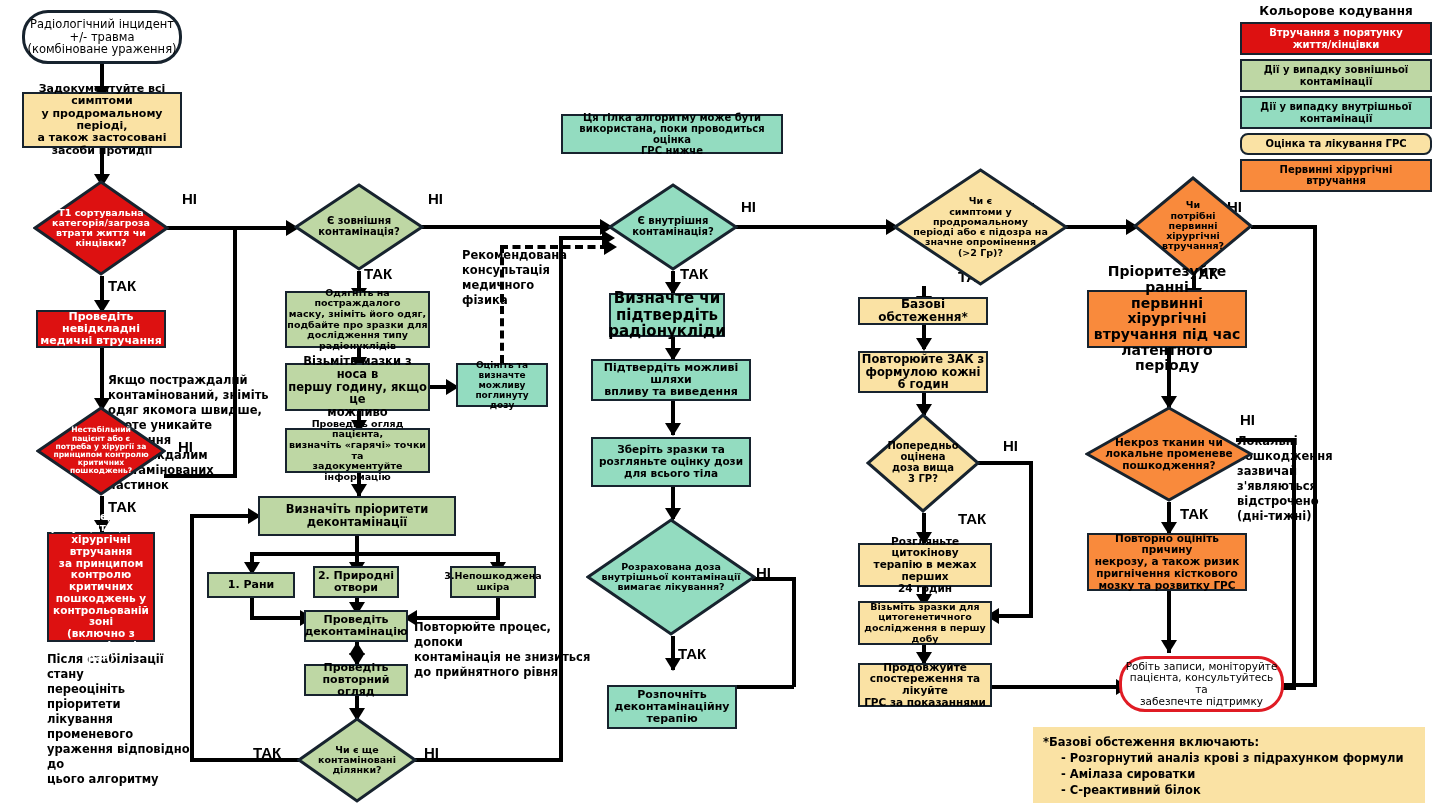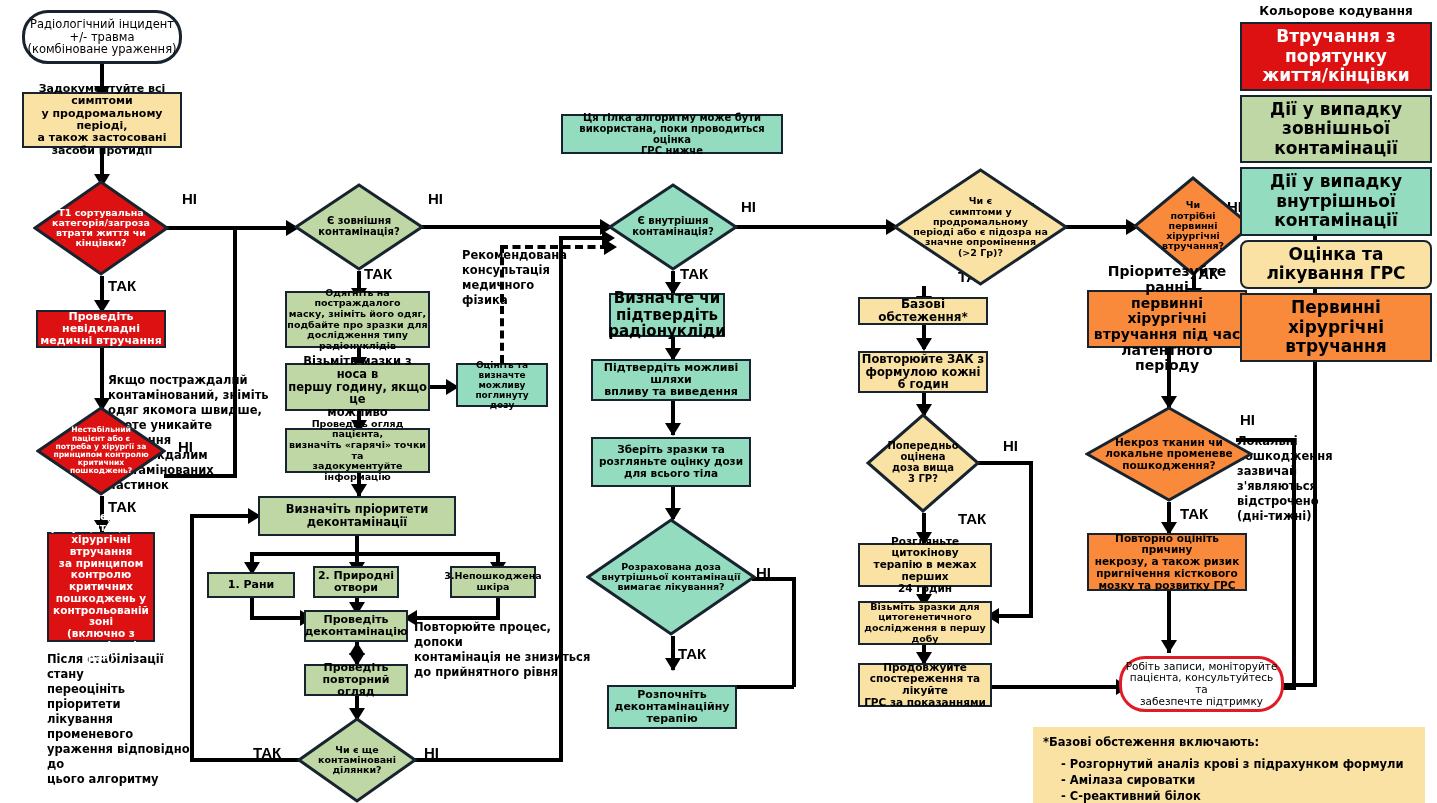--- a/index.html
+++ b/index.html
@@ -134,21 +134,21 @@
     font-weight: bold;
     margin-bottom: 4px;
     color: #000;
   }
   .lrow {
     box-sizing: border-box;
     border: 2px solid #17232e;
     margin-bottom: 4px;
     padding: 3px 2px;
     text-align: center;
-    font-size: 17px;
+    font-size: 10px;
     font-weight: bold;
     line-height: 1.15;
     white-space: pre-line;
   }
   .lrow.red    { background: #dd1111; color: #fff; }
   .lrow.green  { background: #bed7a4; color: #000; }
   .lrow.teal   { background: #93dcc0; color: #000; }
   .lrow.yellow { background: #fae2a4; color: #000; border-radius: 8px; }
   .lrow.orange { background: #f98a3c; color: #000; }
 
@@ -159,21 +159,21 @@
     width: 392px;
     box-sizing: border-box;
     background: #fae2a4;
     padding: 8px 10px 10px 10px;
     font-size: 11.5px;
     font-weight: bold;
     line-height: 1.38;
     color: #000;
     z-index: 6;
   }
-  #footnote .fn-title { margin-bottom: 6px; }
+  #footnote .fn-title { }
   #footnote .fn-item { margin-left: 18px; }
 </style>
 </head>
 <body>
 
 <div id="canvas">
 
   <div id="legend">
     <div class="ltitle">Кольорове кодування</div>
     <div class="lrow red">Втручання з порятунку

